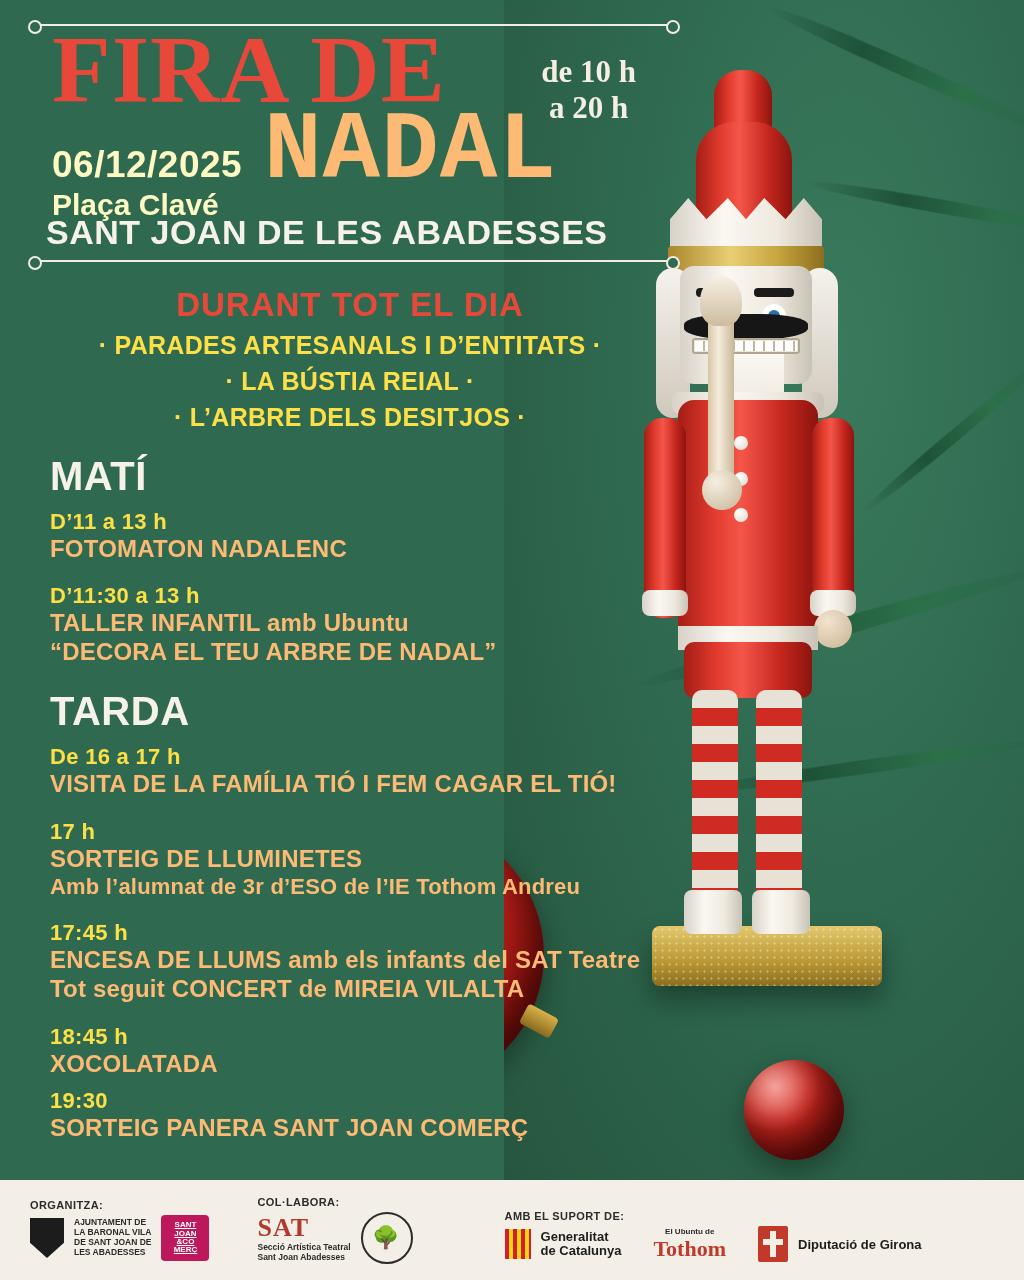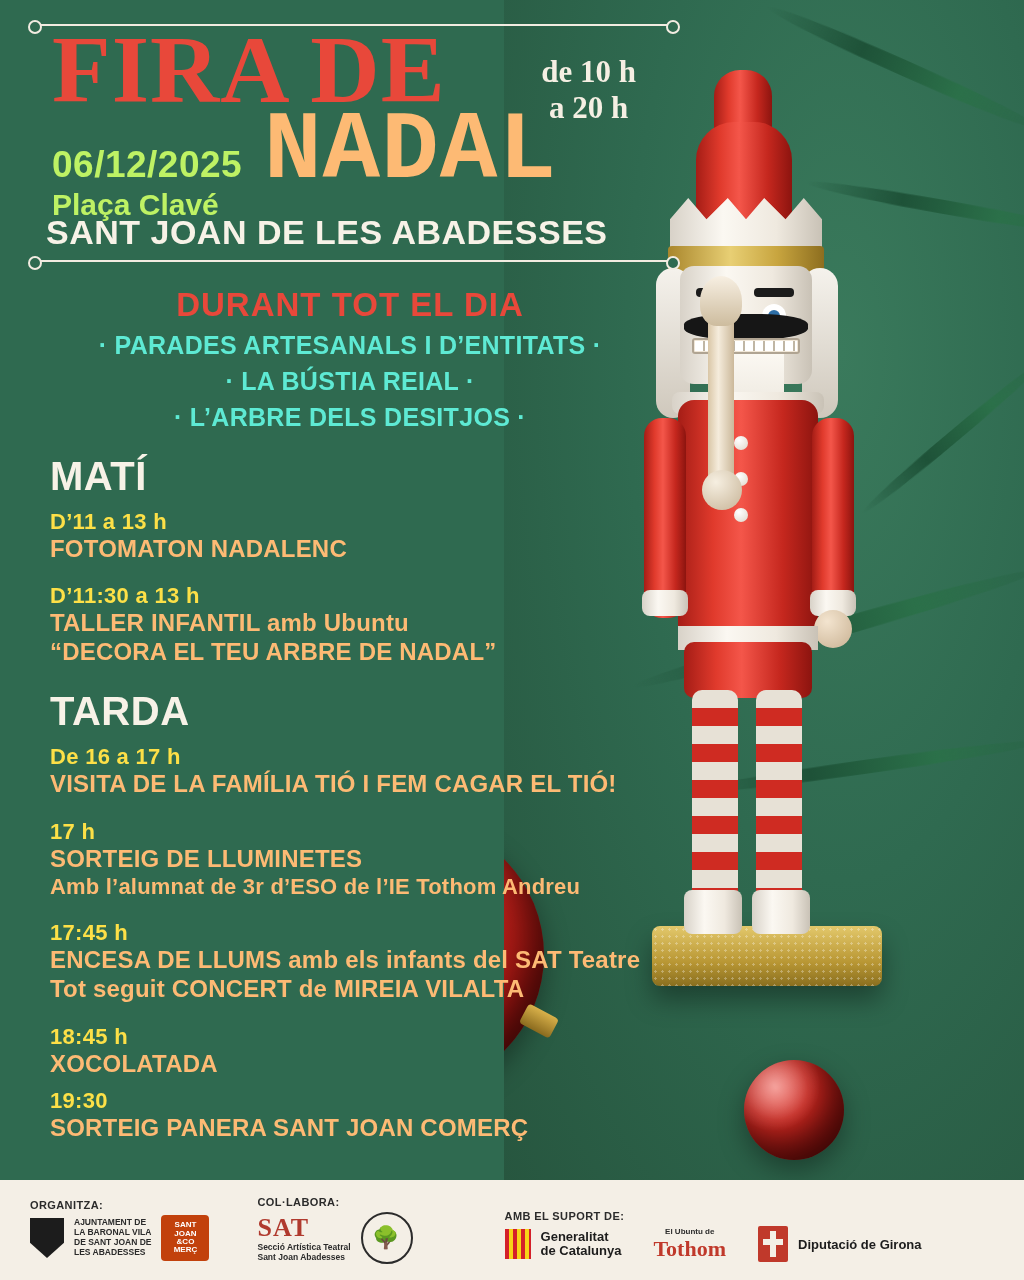--- a/index.html
+++ b/index.html
@@ -146,37 +146,37 @@
     padding-left: 240px;
     margin-top: -6px;
   }
   .hours {
     position: absolute; right: 40px; top: 28px;
     color: #f5efe3; font-weight: bold; font-size: 31px; line-height: 1.16;
     font-family: "Liberation Serif", serif; text-align: center;
   }
   .date-block {
     position: absolute; left: 28px; top: 118px;
-    color: #bef264;
+    color: #fef9c3;
   }
   .date-block .d1 { font-size: 37px; font-weight: bold; letter-spacing: 0.5px; }
   .date-block .d2 { font-size: 30px; font-weight: bold; margin-top: 2px; }
   .town {
     margin-top: 16px; padding-left: 22px;
     color: #f7f2e7; font-weight: bold; font-size: 34px; letter-spacing: 0.5px;
     white-space: nowrap;
   }
   .allday {
     text-align: center; margin-top: 24px;
   }
   .allday h2 {
     color: #e8483a; font-size: 33px; font-weight: bold; letter-spacing: 1px;
   }
   .allday p {
-    color: #5eead4; font-weight: bold; font-size: 25px; margin-top: 7px; letter-spacing: .3px;
+    color: #fde047; font-weight: bold; font-size: 25px; margin-top: 7px; letter-spacing: .3px;
   }
   .section { margin-top: 22px; padding-left: 26px; }
   .section h3 {
     color: #f7f2e7; font-size: 40px; font-weight: bold; letter-spacing: .5px;
   }
   .item { margin-top: 10px; }
   .item .time {
     color: #fde047; font-weight: bold; font-size: 22px; letter-spacing: .3px;
   }
   .item .line {
@@ -198,23 +198,23 @@
   .frow { display: flex; align-items: center; gap: 10px; }
   .logo-txt { font-size: 8.5px; color: #2b2b2b; line-height: 1.15; font-weight: bold; }
   .g-organitza { margin-left: 30px; }
   .g-collabora { margin-left: 48px; }
   .g-suport { margin-left: 92px; margin-top: 12px; }
   .shield {
     width: 34px; height: 40px; background: #1c1c1c;
     clip-path: polygon(0 0,100% 0,100% 62%,50% 100%,0 62%);
   }
   .badge-sjc {
-    width: 48px; height: 46px; background: #c2410c; color: #fff; border-radius: 4px;
+    width: 48px; height: 46px; background: #be185d; color: #fff; border-radius: 4px;
     display: flex; flex-direction: column; align-items: center; justify-content: center;
-    font-size: 8px; font-weight: bold; line-height: 1.05; text-align: center; padding: 2px;
+    font-size: 8px; font-weight: bold; line-height: 1.05; text-align: center; padding: 2px; text-decoration: underline;
   }
   .sat-logo { font-size: 26px; font-weight: bold; color: #b03a2e; font-family: "Liberation Serif", serif; letter-spacing: 1px; }
   .circle-logo {
     width: 52px; height: 52px; border-radius: 50%; border: 2px solid #2b2b2b;
     display:flex; align-items:center; justify-content:center; font-size: 7px; text-align:center;
     color:#2b2b2b; font-weight:bold;
   }
   .tree-ic { font-size: 22px; color:#2f6a50; }
   .gen-bars { width: 26px; height: 30px;
      background: repeating-linear-gradient(90deg,#d4202a 0 4px,#f7d417 4px 8px); }

